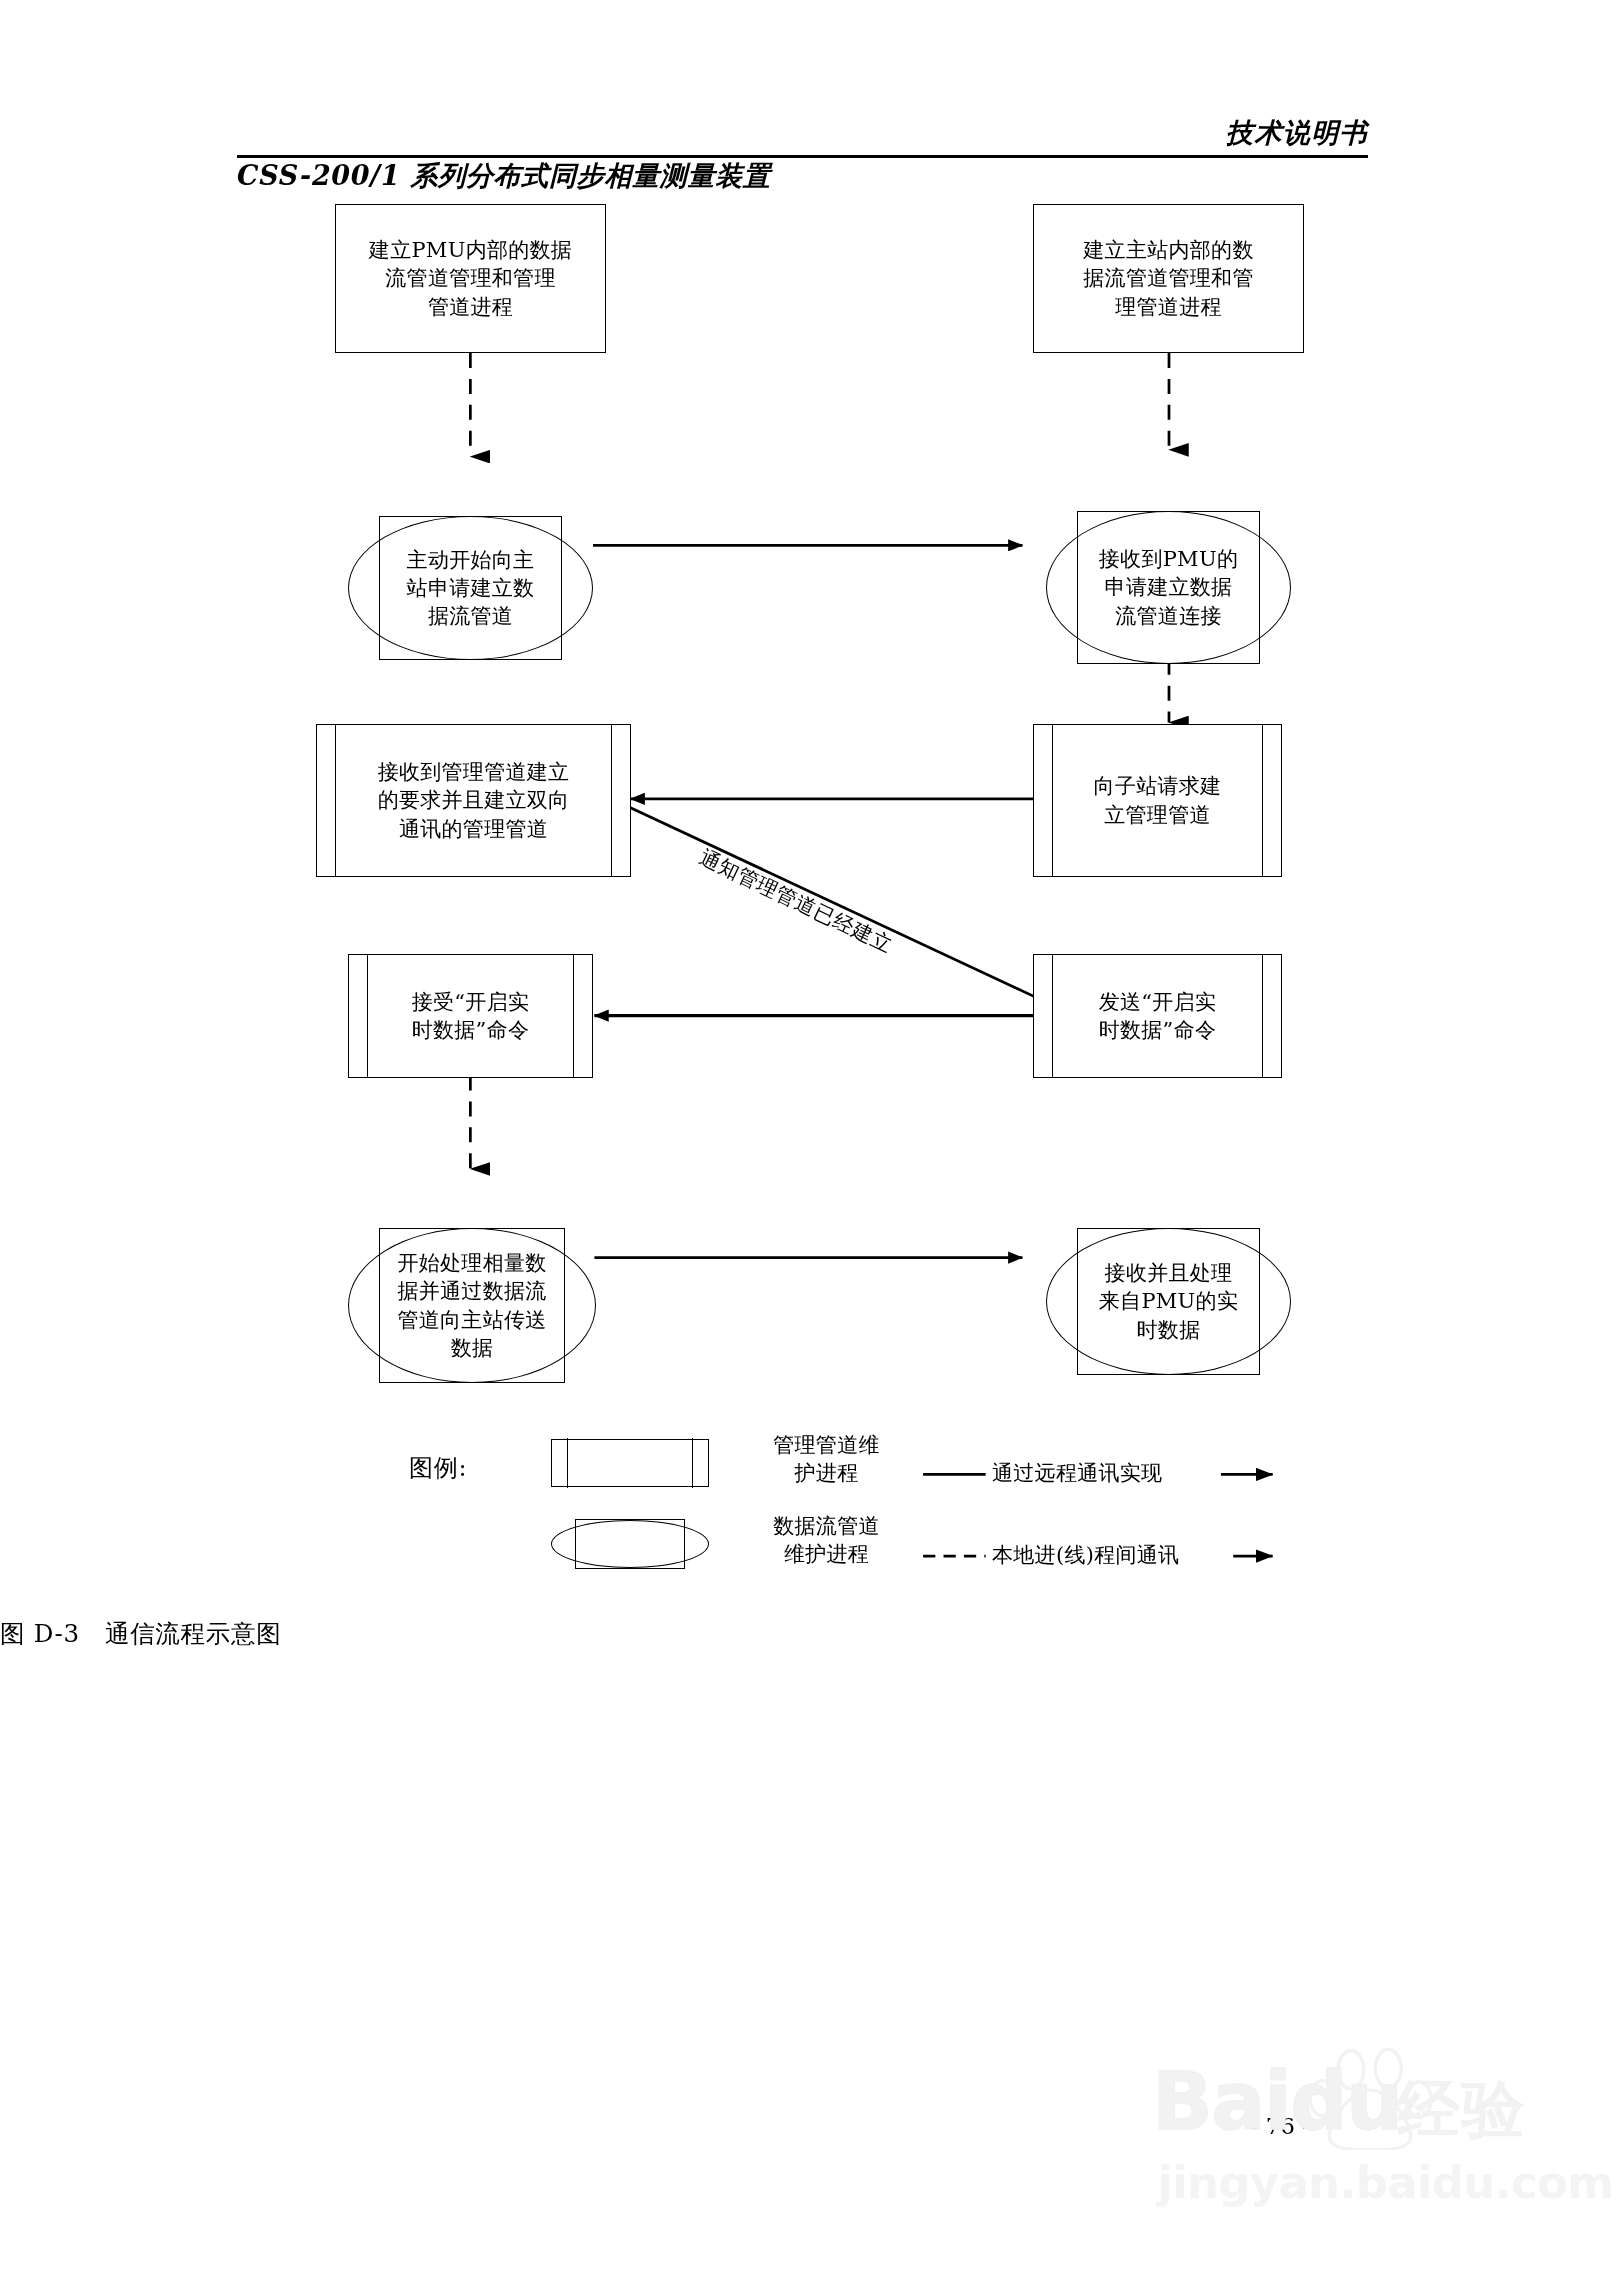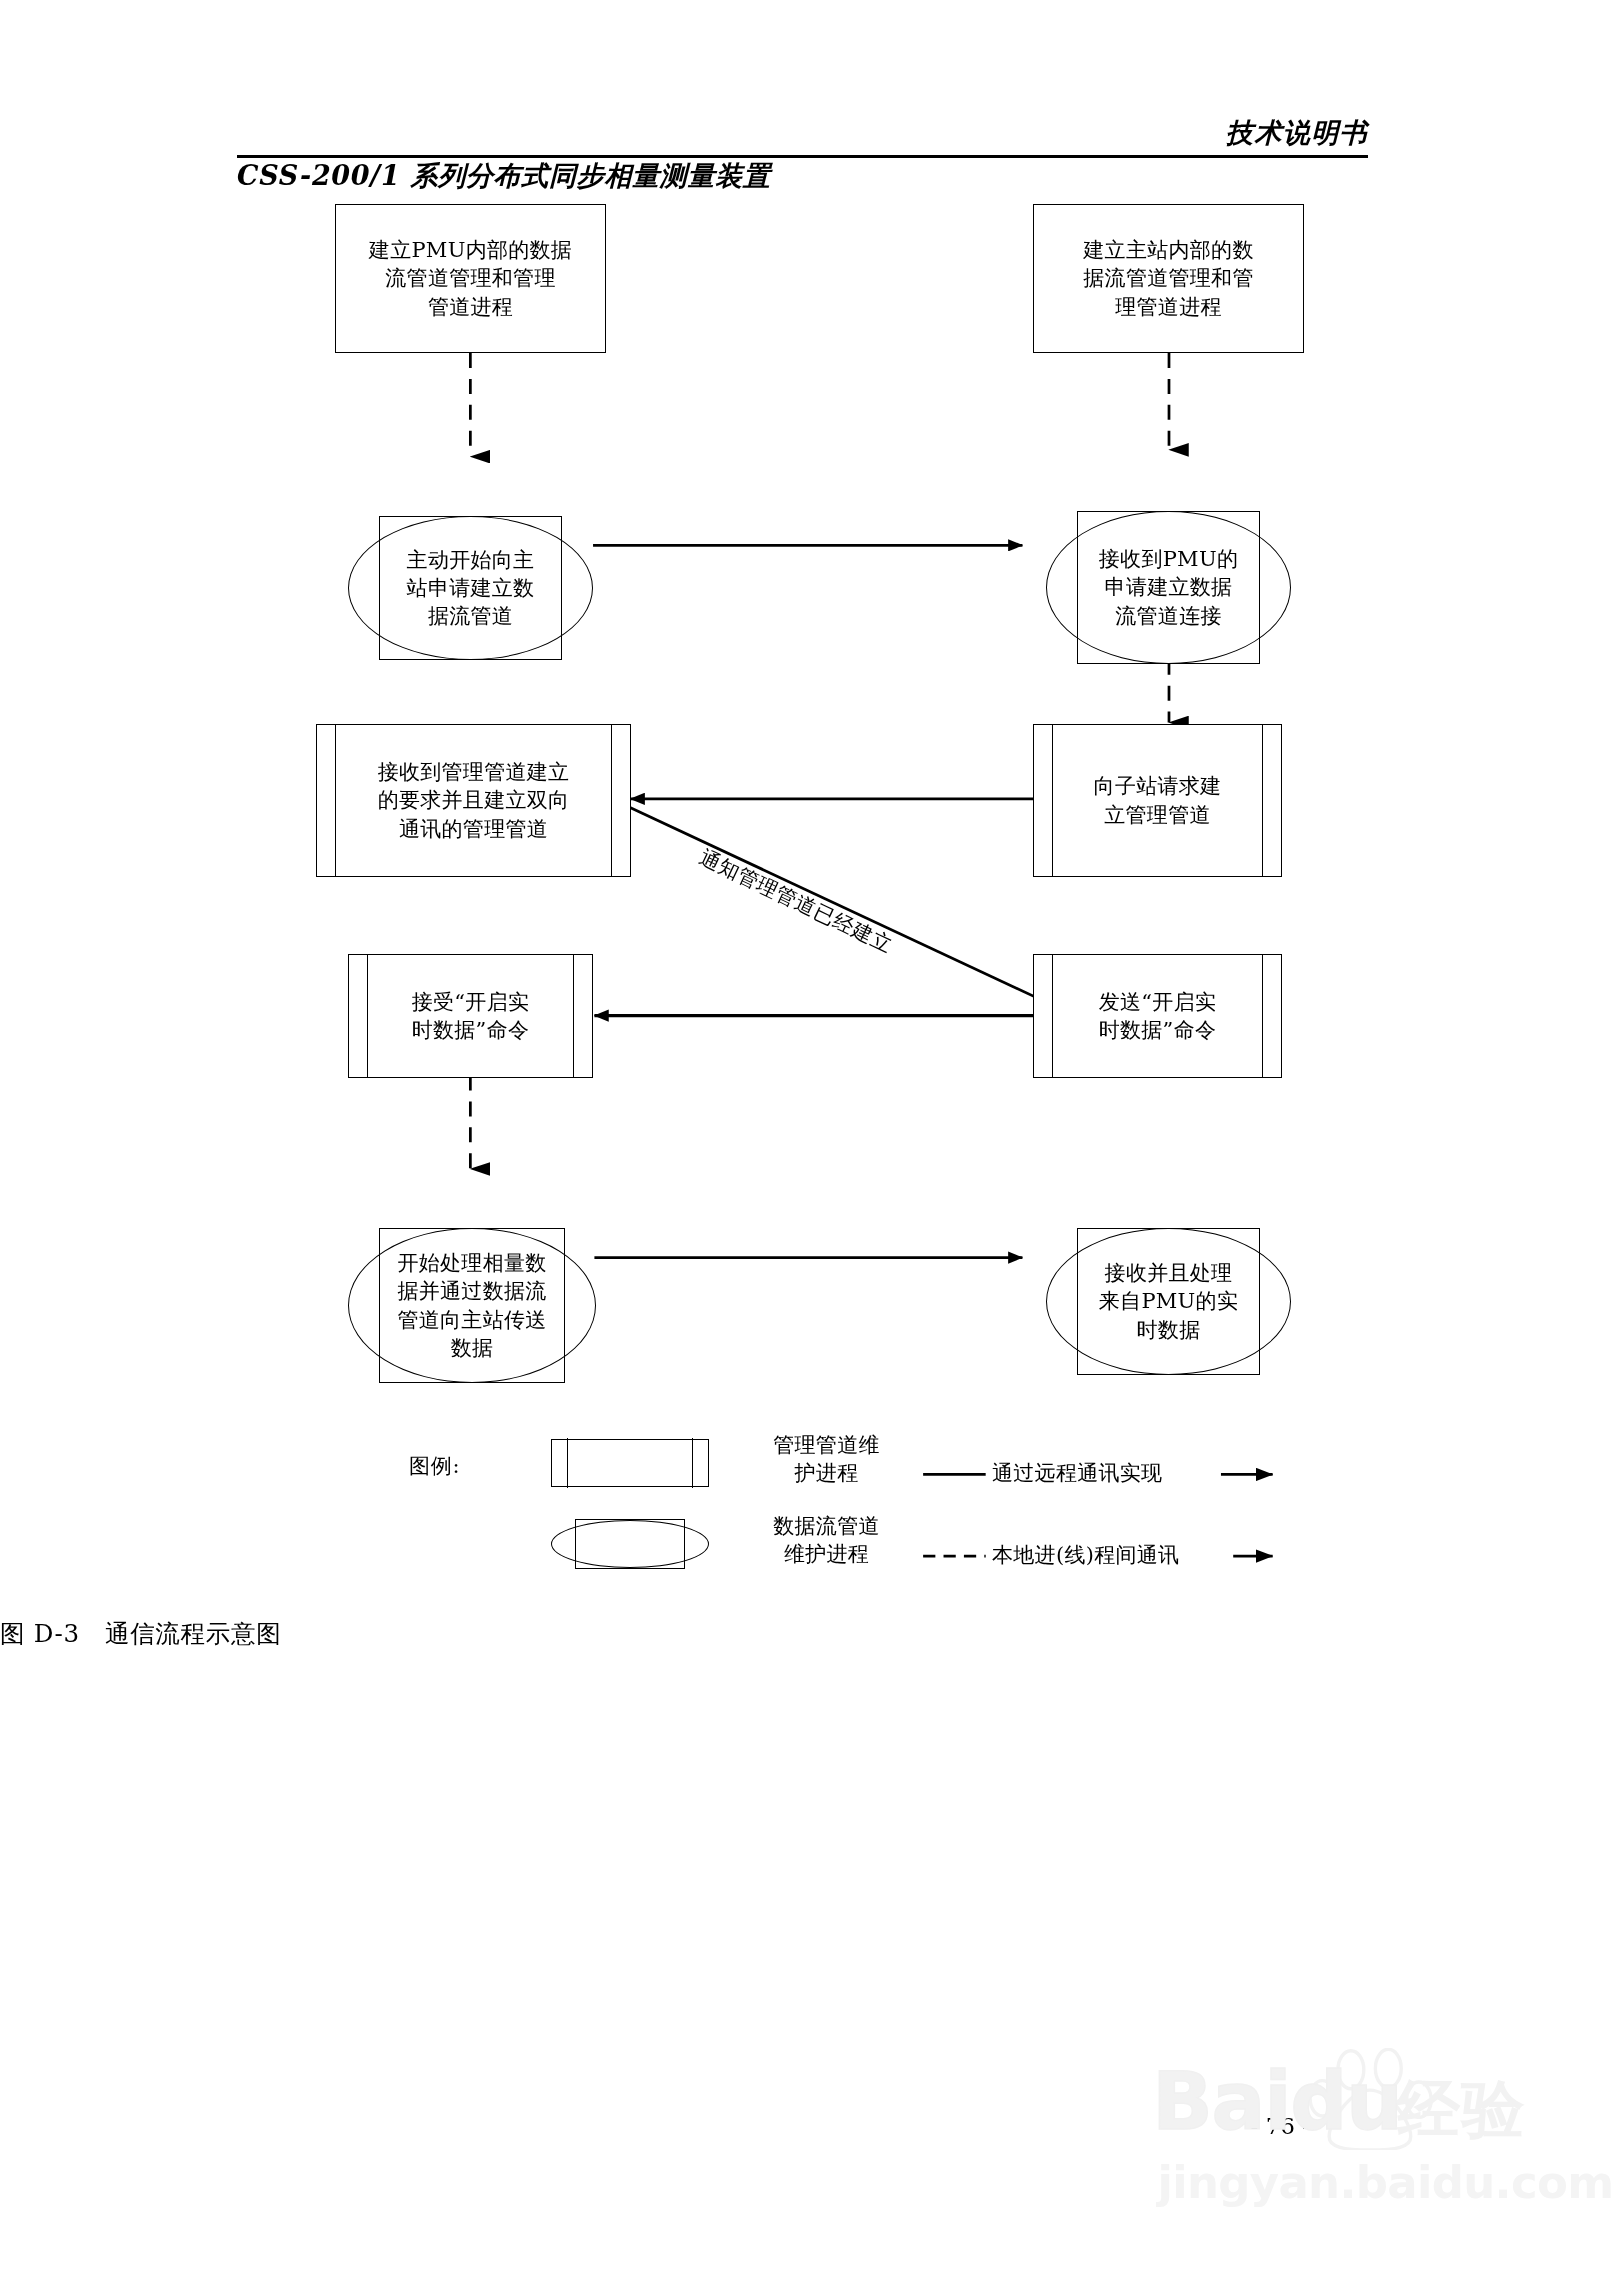--- a/index.html
+++ b/index.html
@@ -54,21 +54,21 @@
   .cap-bot{bottom:-1.4px;}
 
   
   .diag-label{
     position:absolute;font-size:20.4px;white-space:nowrap;letter-spacing:0.7px;
     transform-origin:left top;
   }
 
   
   .legend{position:absolute;left:0;top:1397px;width:1623px;height:225px;}
-  .legend-title{position:absolute;left:409px;top:55px;font-size:21px;letter-spacing:0.7px;}
+  .legend-title{position:absolute;left:409px;top:55px;font-size:24px;letter-spacing:0.7px;}
   .lg-rect{position:absolute;left:551px;top:1439px;width:158px;height:48px;border:1.7px solid #000;background:#fff;box-sizing:border-box;}
   .lg-rect::before,.lg-rect::after{content:"";position:absolute;top:-1.7px;bottom:-1.7px;width:0;border-left:1.7px solid #000;}
   .lg-rect::before{left:15px;}
   .lg-rect::after{right:15px;}
   .lg-cap{position:absolute;left:551px;top:1520px;width:158px;height:48px;border:1.7px solid #000;background:#fff;border-radius:50%/50%;box-sizing:border-box;}
   .lg-cap .ci{position:absolute;left:0;top:0;right:0;bottom:0;}
   .lg-cap .ci::before,.lg-cap .ci::after{content:"";position:absolute;top:-1.7px;bottom:-1.7px;width:0;border-left:1.7px solid #000;}
   .lg-cap .ci::before{left:23px;}
   .lg-cap .ci::after{right:23px;}
   .lg-cap .ct,.lg-cap .cb{position:absolute;left:23px;right:23px;height:0;border-top:1.7px solid #000;}

